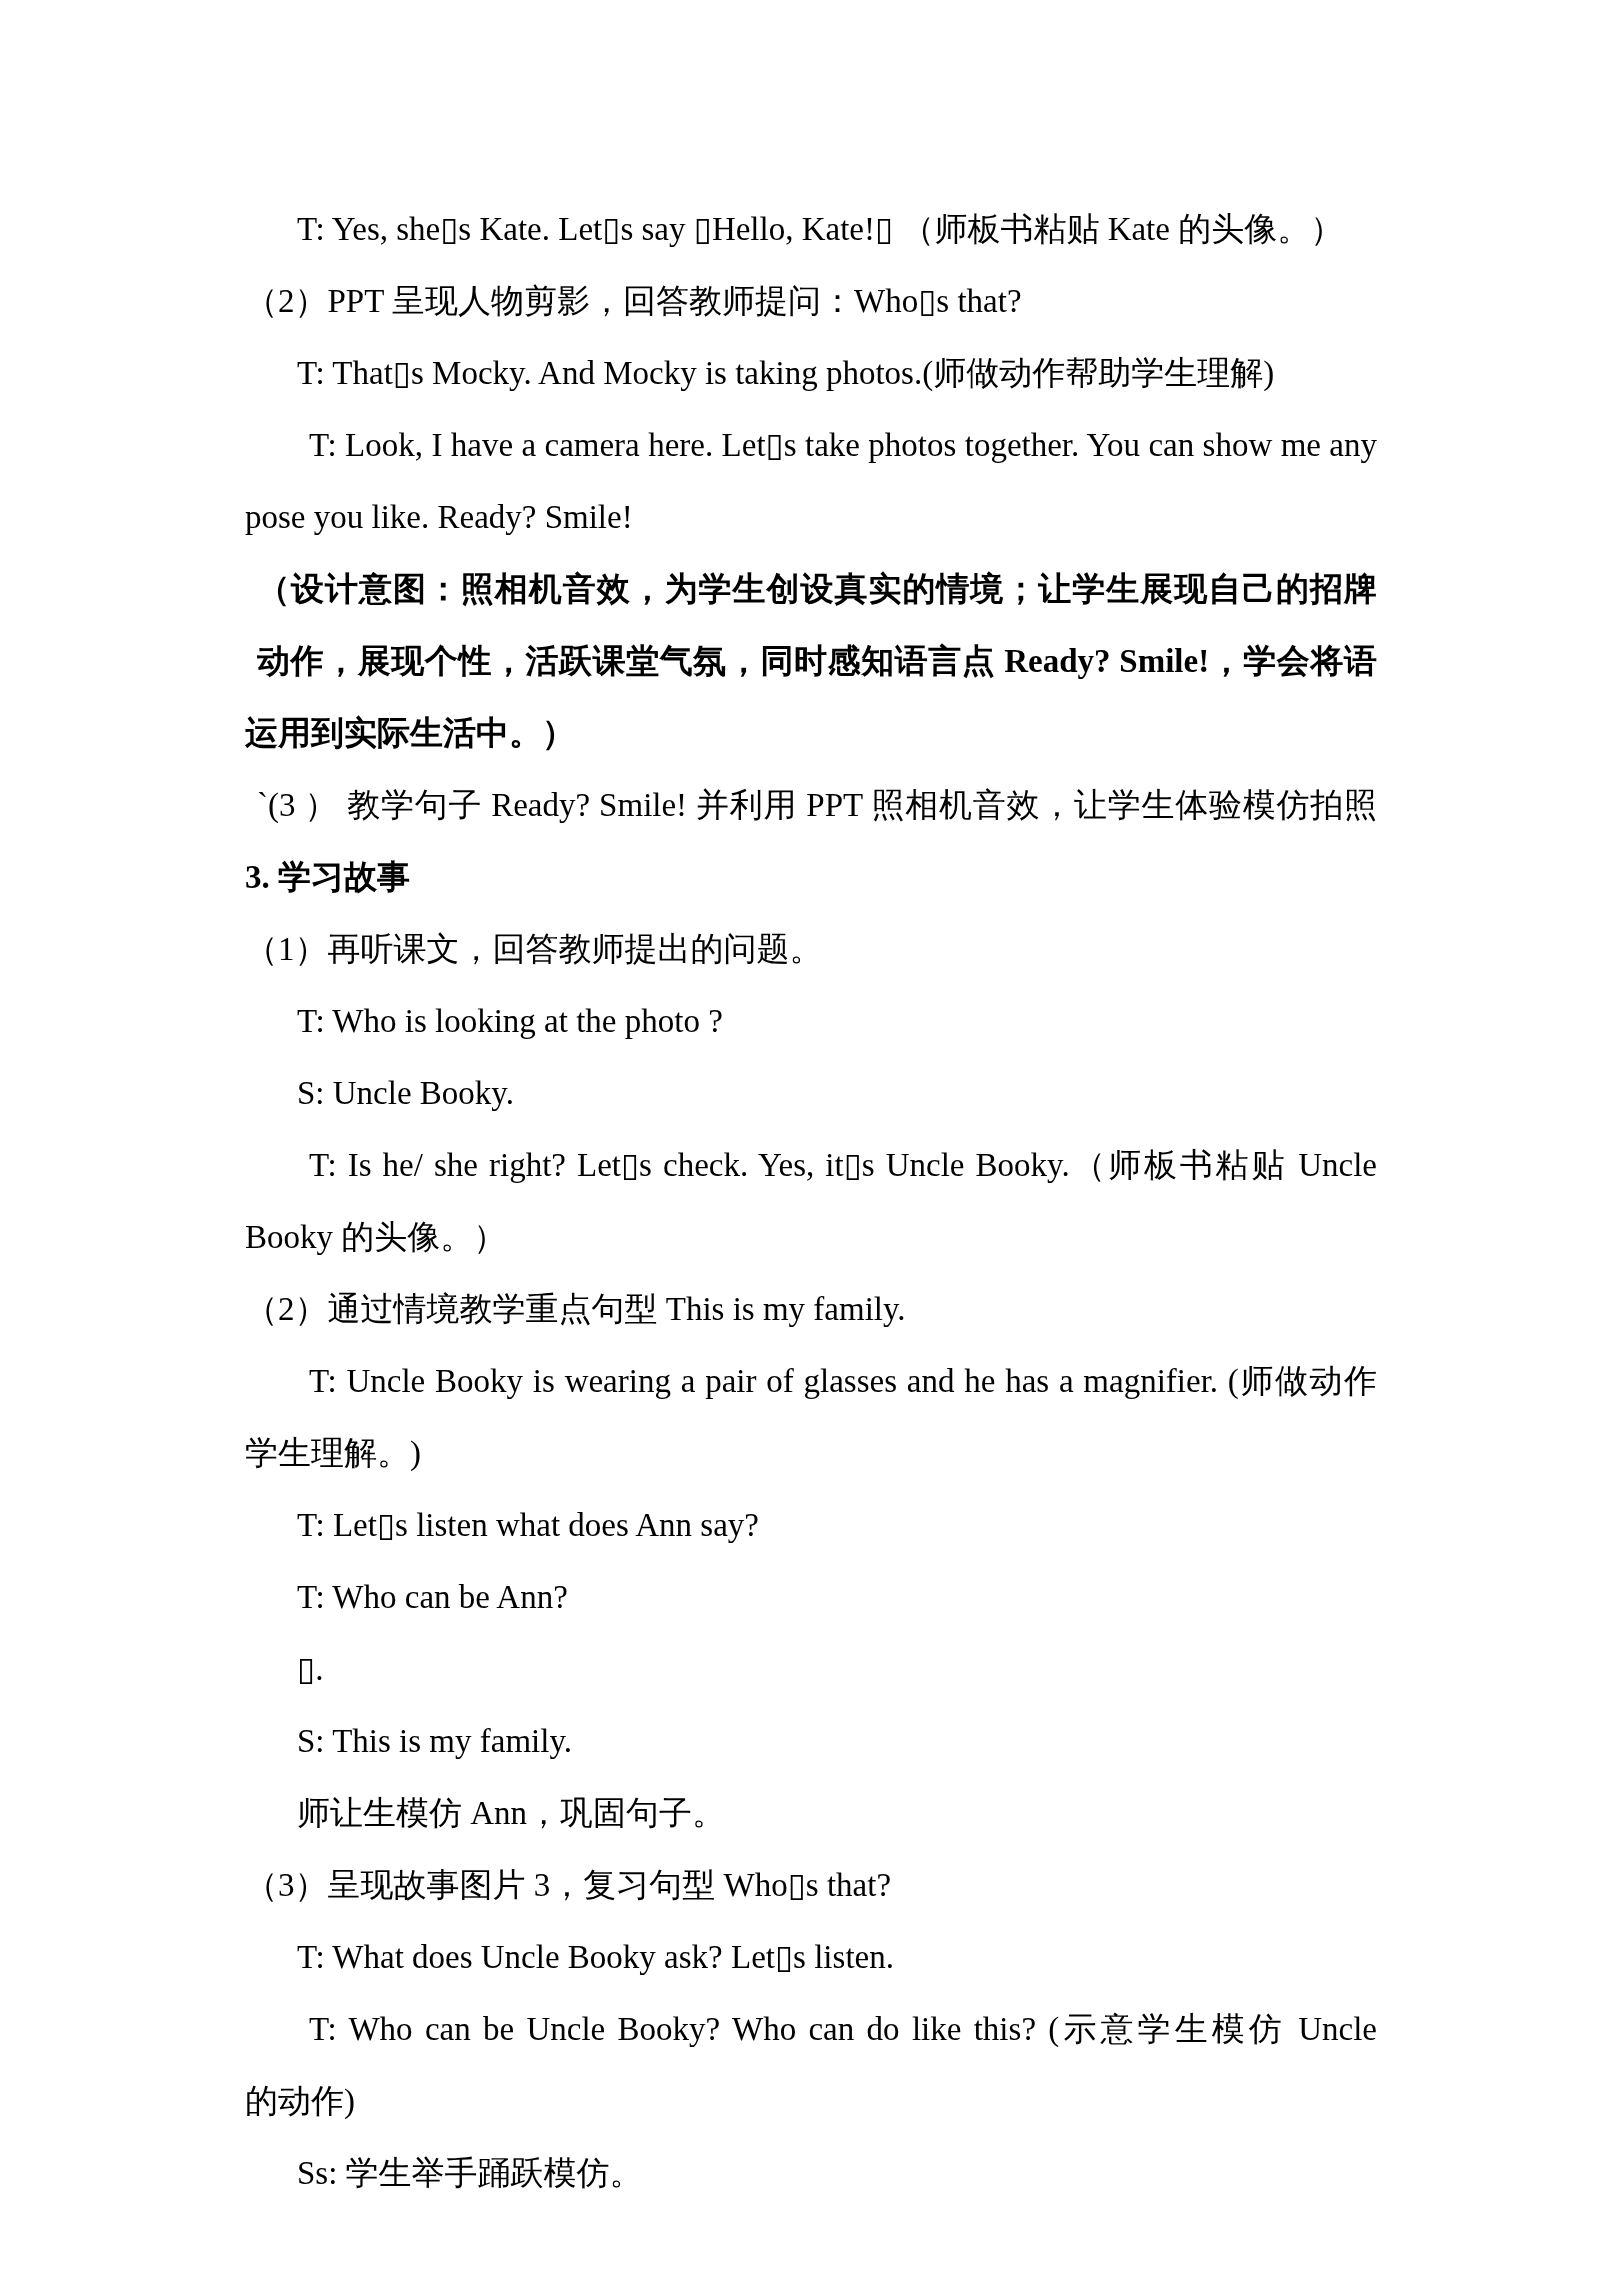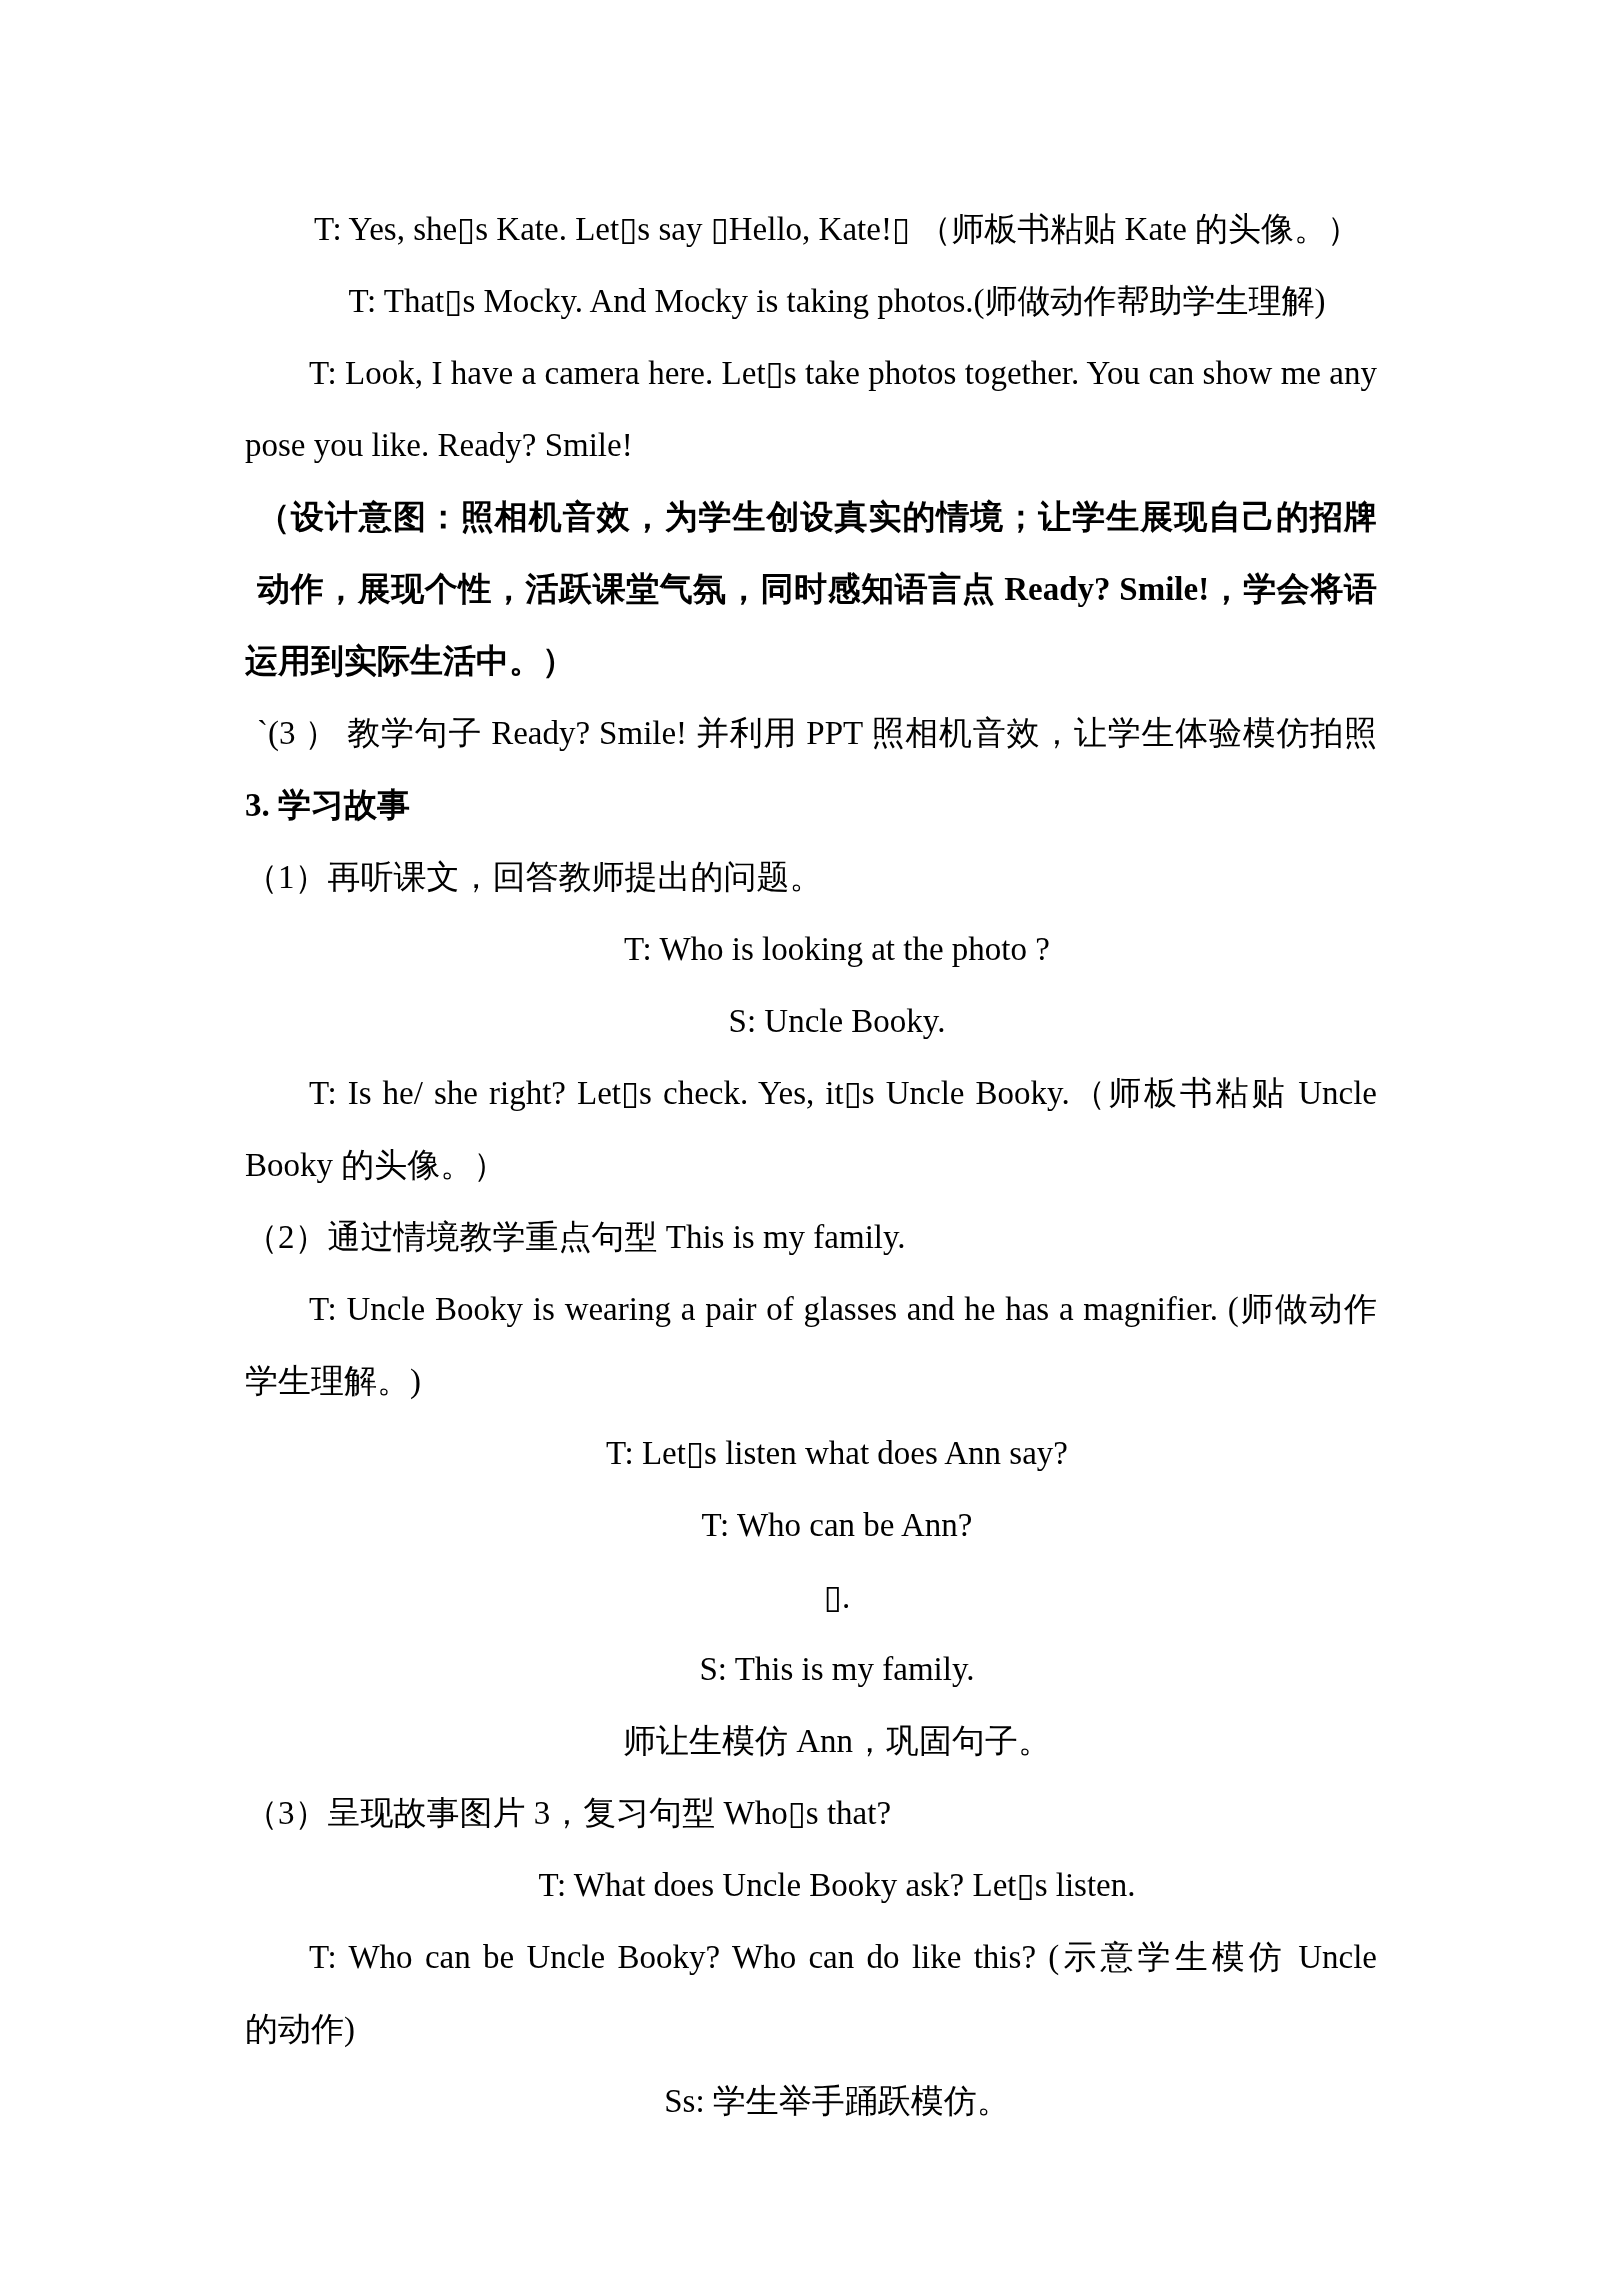--- a/index.html
+++ b/index.html
@@ -18,30 +18,31 @@
     top: 193px;
     width: 1132px;
     font-size: 33px;
     line-height: 72px;
   }
   .line {
     height: 72px;
     overflow: hidden;
     white-space: normal;
   }
-  .line.indent { padding-left: 52px; text-align: center; }
+  .line.indent { padding-left: 52px; }
   .line.bold { font-weight: bold; }
   .line.fill { text-align: justify; text-align-last: justify; margin-left: 12px; }
 </style>
 </head>
 <body>
 
 <div class="page">
   <div class="content" id="content">
       <div class="line indent">T: Yes, she▯s Kate. Let▯s say ▯Hello, Kate!▯ （师板书粘贴 Kate 的头像。）</div>
+      <div class="line">（2）PPT 呈现人物剪影，回答教师提问：Who▯s that?</div>
       <div class="line indent">T: That▯s Mocky. And Mocky is taking photos.(师做动作帮助学生理解)</div>
       <div class="line indent fill">T: Look, I have a camera here. Let▯s take photos together. You can show me any</div>
       <div class="line">pose you like. Ready? Smile!</div>
       <div class="line bold fill">（设计意图：照相机音效，为学生创设真实的情境；让学生展现自己的招牌</div>
       <div class="line bold fill">动作，展现个性，活跃课堂气氛，同时感知语言点 Ready? Smile!，学会将语言</div>
       <div class="line bold">运用到实际生活中。）</div>
       <div class="line fill">`(3 ） 教学句子 Ready? Smile!  并利用 PPT 照相机音效，让学生体验模仿拍照的</div>
       <div class="line bold">3. 学习故事</div>
       <div class="line">（1）再听课文，回答教师提出的问题。</div>
       <div class="line indent">T: Who is looking at the photo ?</div>

